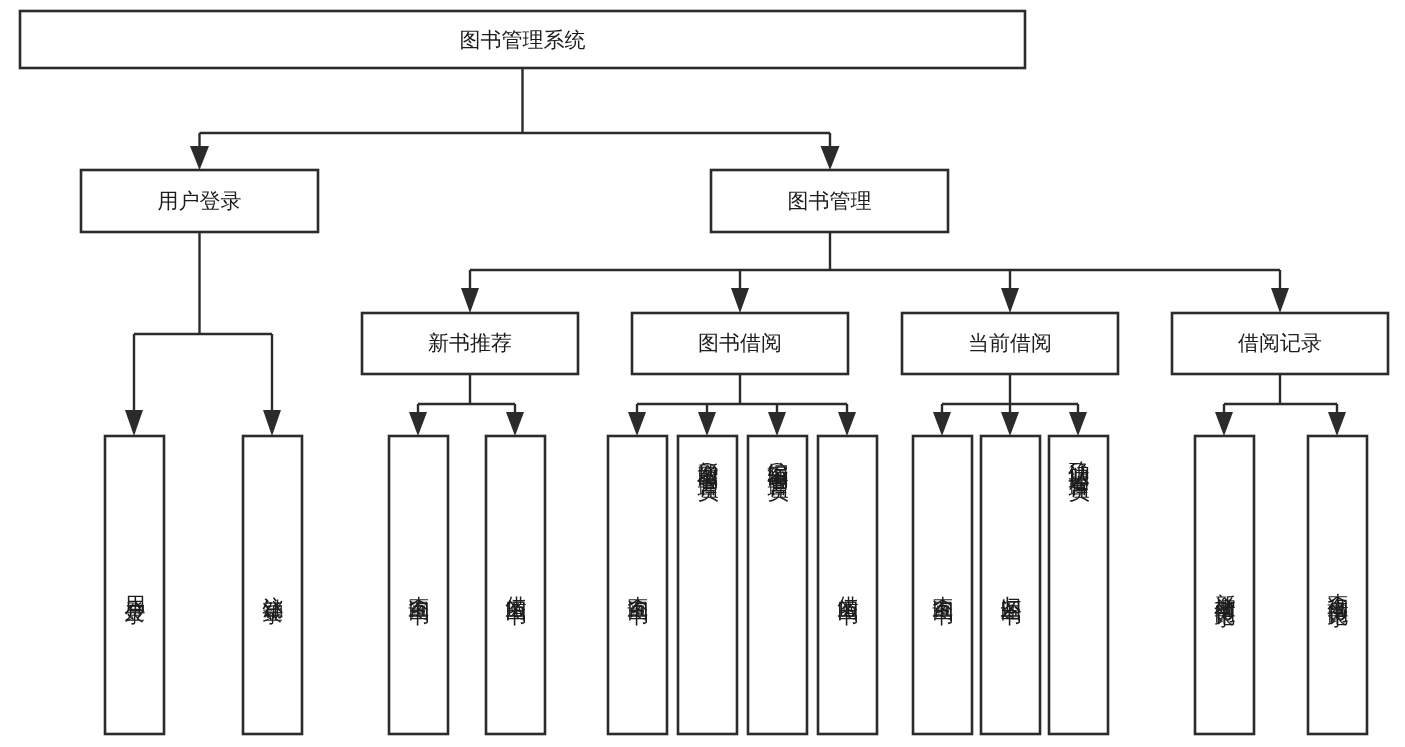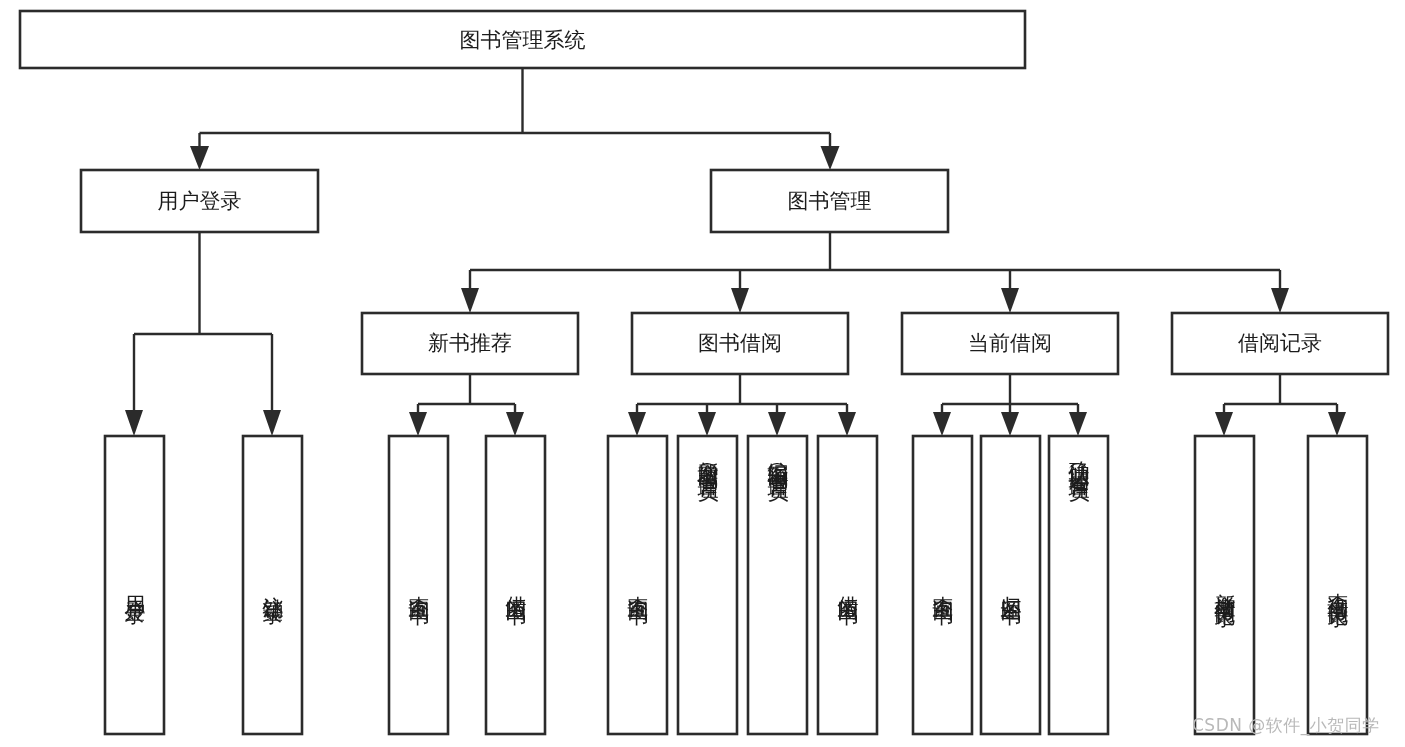--- a/index.html
+++ b/index.html
@@ -227,15 +227,14 @@
     <span class="vlabel">确认归还（管理员）</span>
   </div>
 
   <div class="vlabel-wrap" style="left:1195px; top:436px; width:59px; height:298px; align-items:center;">
     <span class="vlabel">新增借阅记录</span>
   </div>
   <div class="vlabel-wrap" style="left:1308px; top:436px; width:59px; height:298px; align-items:center;">
     <span class="vlabel">查询借阅记录</span>
   </div>
 
-  <div class="watermark">CSDN @软件_小贺同学</div>
 
 </div>
 
 </body></html>

